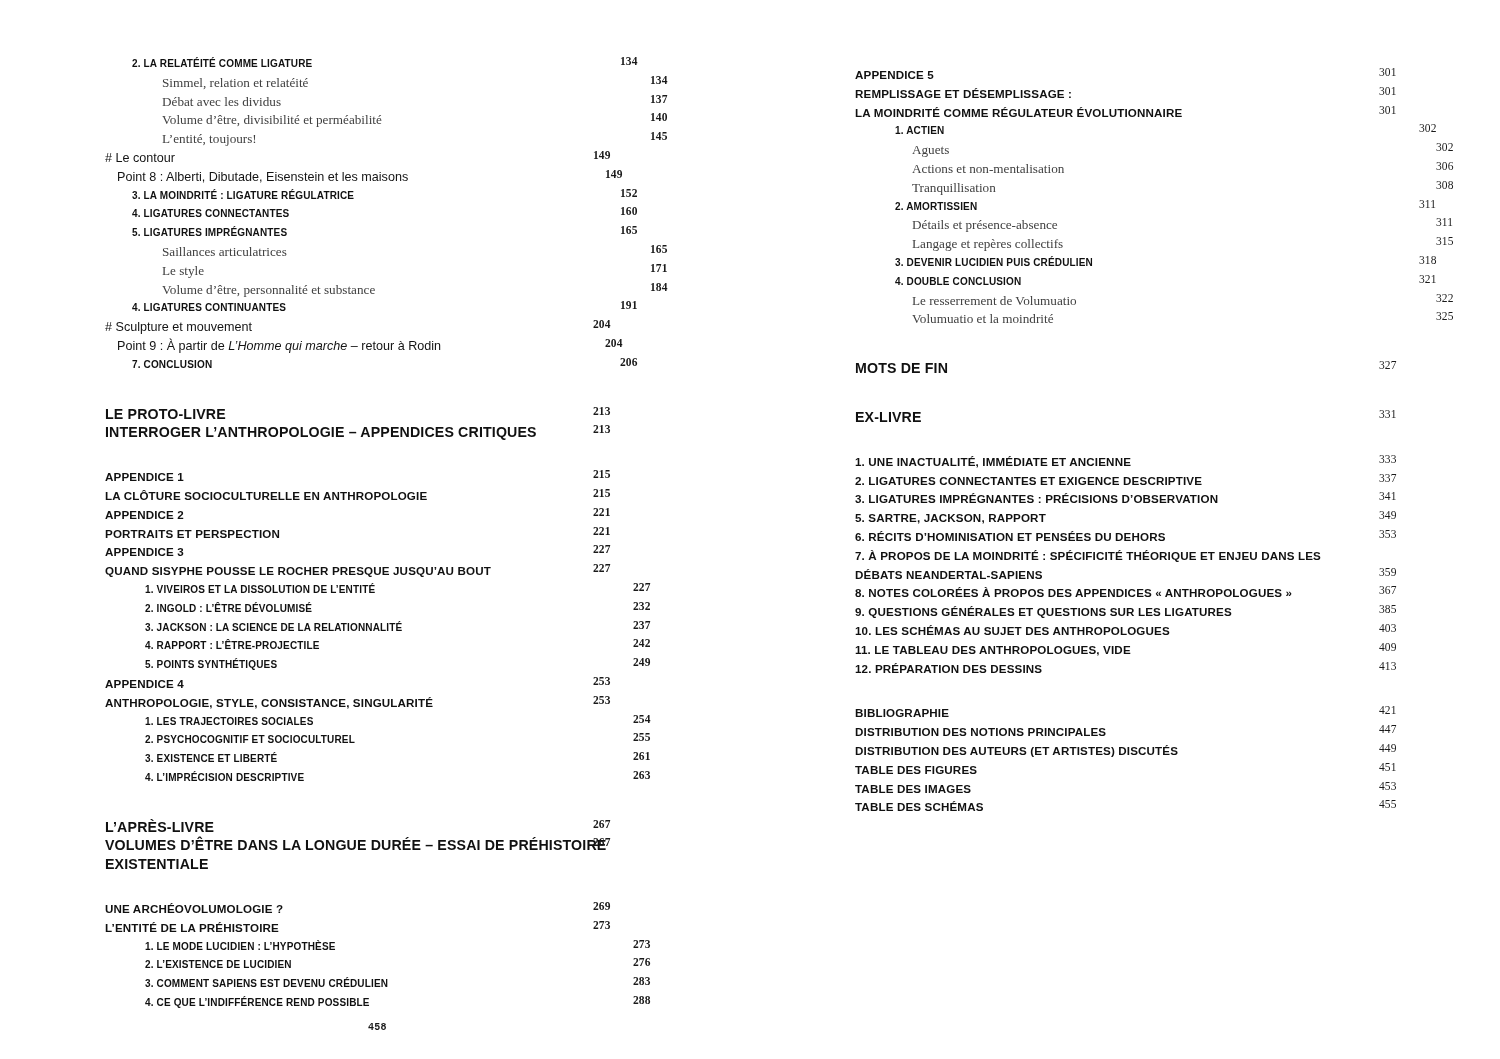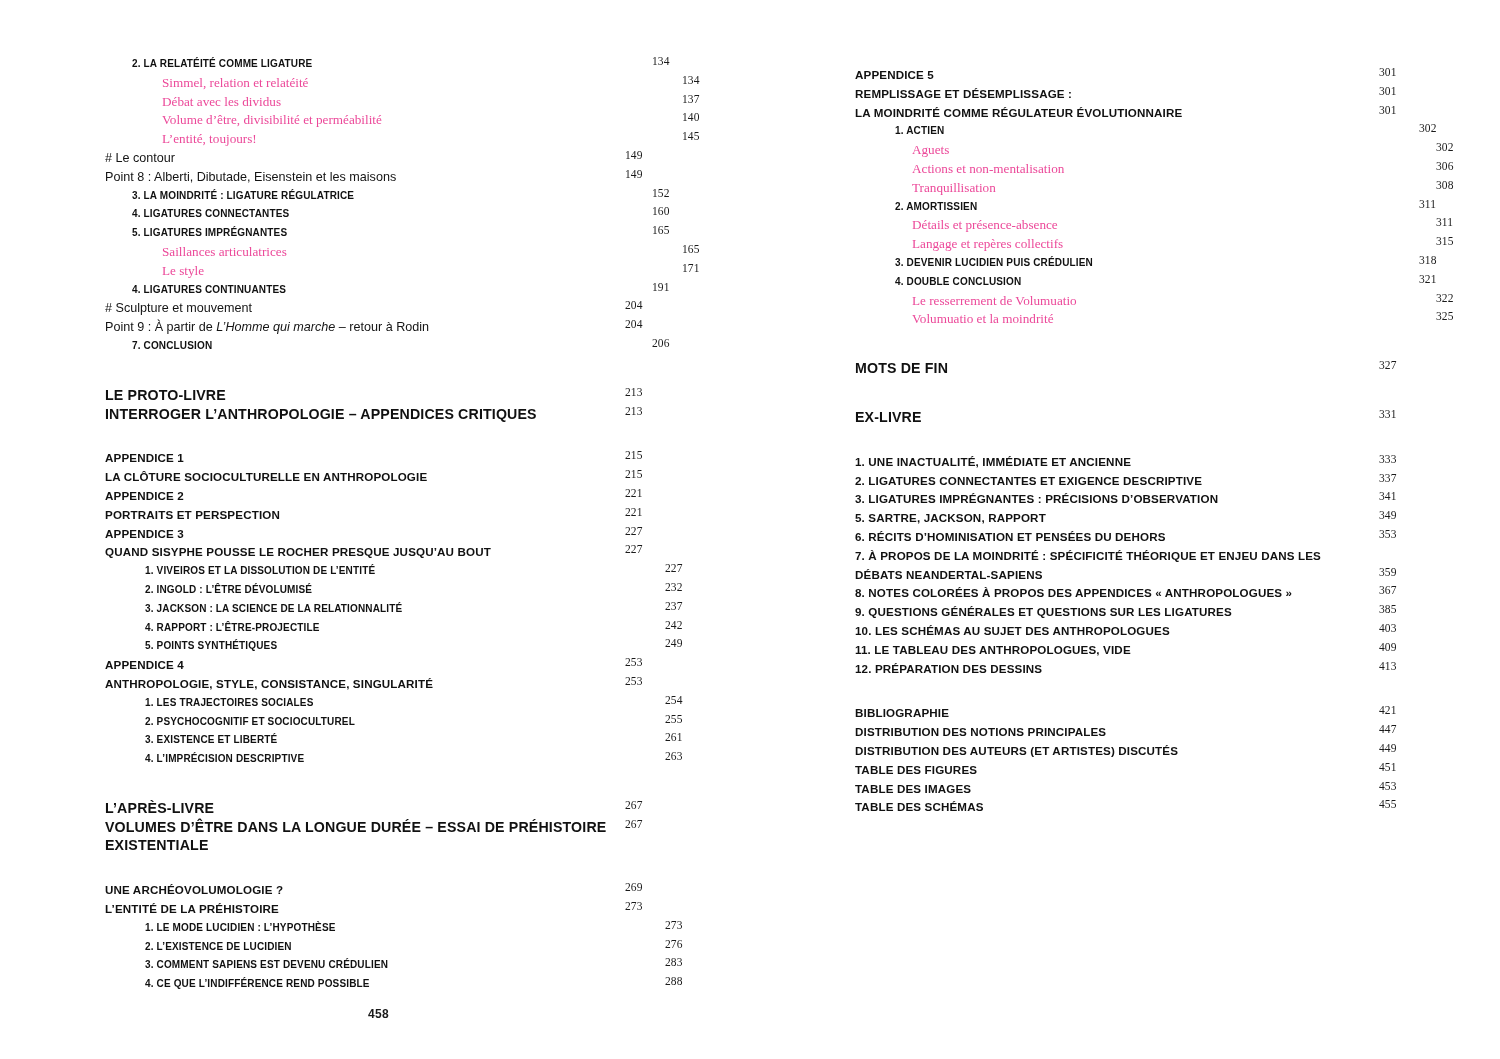--- a/index.html
+++ b/index.html
@@ -50,21 +50,21 @@
   .line .pg {
     position: absolute;
     top: 0;
     font-family: "Liberation Serif", serif;
     font-size: 11.5px;
     line-height: inherit;
     color: #1a1a1a;
     letter-spacing: 0.1px;
   }
   
-  .page-left  .pg { left: 520px; }
+  .page-left  .pg { left: 488px; font-weight: bold; }
   .page-right .pg { left: 524px; }
 
   
 
   
   .cond {
     font-family: "Liberation Sans Narrow", "Liberation Sans", sans-serif;
     font-weight: bold;
     font-stretch: condensed;
     transform-origin: left center;
@@ -76,52 +76,52 @@
   .part    { font-size: 14.2px; line-height: 18.8px; }
   .sect    { font-size: 11.6px; line-height: 18.8px; }
   .num     { font-size: 10px; line-height: 18.8px; }
 
   
   .serif {
     font-family: "Liberation Serif", serif;
     font-weight: normal;
     font-size: 13.2px;
     line-height: 18.8px;
-    color: #ec4899;
+    color: #404040;
   }
 
   
   .sans {
     font-family: "Liberation Sans", sans-serif;
     font-weight: normal;
     font-size: 12.6px;
     line-height: 18.8px;
     color: #141414;
   }
   .sans i { font-style: italic; }
 
   
   .ind0 { margin-left: 0px; }
-  .ind1 { margin-left: 0; }
+  .ind1 { margin-left: 12px; }
   .ind2 { margin-left: 27px; }
   .ind3 { margin-left: 40px; }
   .ind4 { margin-left: 57px; }
   .gap-lg { height: 26px; }
   .gap-xl { height: 30px; }
 
   
   .wrap .txt { display: block; max-width: 500px; }
 
   
   .folio {
     position: absolute;
-    bottom: 38px;
-    font-family: Liberation Sans, sans-serif;
+    bottom: 26px;
+    font-family: Liberation Mono, monospace;
     font-weight: bold;
-    font-size: 12px;
+    font-size: 10px;
     color: #1a1a1a;
     letter-spacing: 0.3px;
   }
   .folio-left  { left: 368px; }
 </style>
 </head>
 <body>
 
 <div class="spread">
 
@@ -132,20 +132,21 @@
         <div class="line ind4"><span class="txt serif">Débat avec les dividus</span><span class="pg">137</span></div>
         <div class="line ind4"><span class="txt serif">Volume d’être, divisibilité et perméabilité</span><span class="pg">140</span></div>
         <div class="line ind4"><span class="txt serif">L’entité, toujours!</span><span class="pg">145</span></div>
         <div class="line ind0"><span class="txt sans"># Le contour</span><span class="pg">149</span></div>
         <div class="line ind1"><span class="txt sans">Point 8 : Alberti, Dibutade, Eisenstein et les maisons</span><span class="pg">149</span></div>
         <div class="line ind2"><span class="txt cond num">3. LA MOINDRITÉ : LIGATURE RÉGULATRICE</span><span class="pg">152</span></div>
         <div class="line ind2"><span class="txt cond num">4. LIGATURES CONNECTANTES</span><span class="pg">160</span></div>
         <div class="line ind2"><span class="txt cond num">5. LIGATURES IMPRÉGNANTES</span><span class="pg">165</span></div>
         <div class="line ind4"><span class="txt serif">Saillances articulatrices</span><span class="pg">165</span></div>
         <div class="line ind4"><span class="txt serif">Le style</span><span class="pg">171</span></div>
+        <div class="line ind4"><span class="txt serif">Volume d’être, personnalité et substance</span><span class="pg">184</span></div>
         <div class="line ind2"><span class="txt cond num">4. LIGATURES CONTINUANTES</span><span class="pg">191</span></div>
         <div class="line ind0"><span class="txt sans"># Sculpture et mouvement</span><span class="pg">204</span></div>
         <div class="line ind1"><span class="txt sans">Point 9 : À partir de <i>L’Homme qui marche</i> – retour à Rodin</span><span class="pg">204</span></div>
         <div class="line ind2"><span class="txt cond num">7. CONCLUSION</span><span class="pg">206</span></div>
         <div class="gap-xl"></div>
         <div class="line ind0"><span class="txt cond part">LE PROTO-LIVRE</span><span class="pg">213</span></div>
         <div class="line ind0"><span class="txt cond part">INTERROGER L’ANTHROPOLOGIE – APPENDICES CRITIQUES</span><span class="pg">213</span></div>
         <div class="gap-lg"></div>
         <div class="line ind0"><span class="txt cond sect">APPENDICE 1</span><span class="pg">215</span></div>
         <div class="line ind0"><span class="txt cond sect">LA CLÔTURE SOCIOCULTURELLE EN ANTHROPOLOGIE</span><span class="pg">215</span></div>

